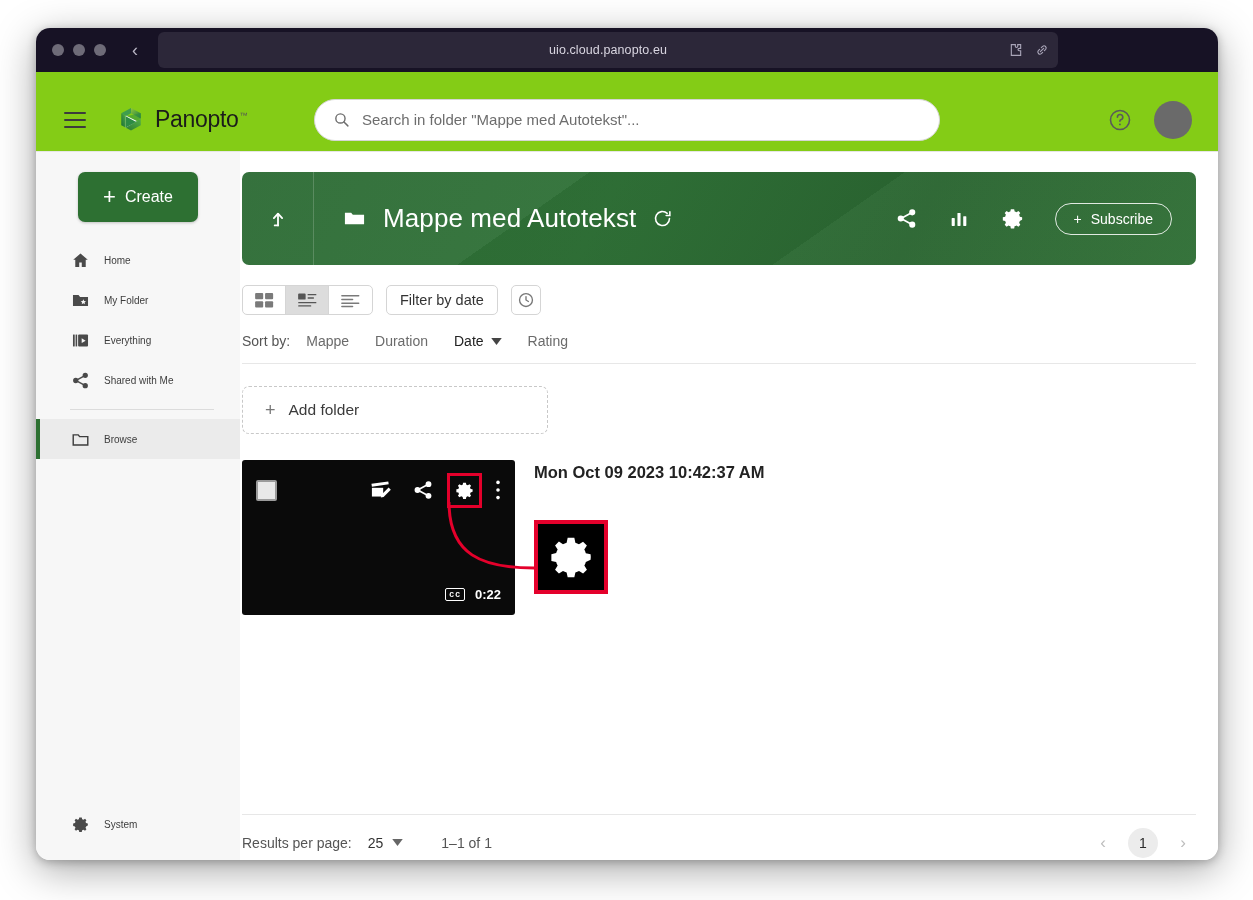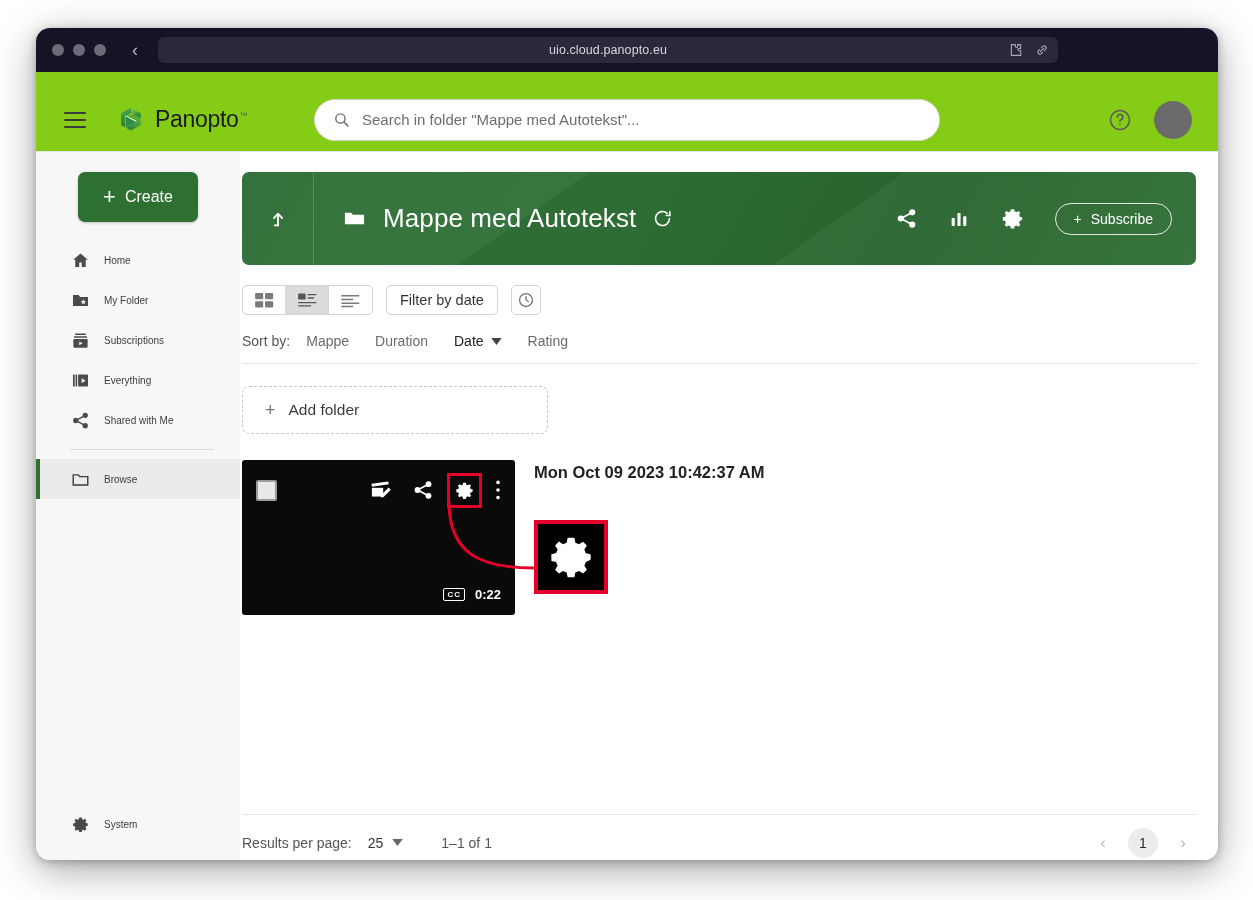--- a/index.html
+++ b/index.html
@@ -35,21 +35,21 @@
     margin-left: 20px;
     color: #b9b6c4;
     font-size: 18px;
     line-height: 1;
     width: 18px; text-align: center;
     cursor: default;
   }
   .urlbar {
     margin-left: 14px;
     flex: 1;
-    height: 26px;
+    height: 36px;
     background: #2c2739;
     border-radius: 6px;
     display: flex;
     align-items: center;
     justify-content: center;
     position: relative;
     max-width: 900px;
   }
   .url-text {
     color: #d9d6e1;
@@ -314,21 +314,21 @@
     color: #fff; font-size: 13px; font-weight: 700;
   }
   .cc-badge {
     border: 1.5px solid #fff;
     border-radius: 2px;
     padding: 0 3px;
     font-size: 8px;
     line-height: 11px;
     letter-spacing: 1px;
     height: 13px;
-    display: flex; align-items: center;
+    display: flex; align-items: center; font-family: Liberation Mono, monospace;
   }
   .video-title {
     margin-left: 19px;
     margin-top: 3px;
     font-size: 16.5px;
     font-weight: 700;
     color: #222;
   }
 
   
@@ -474,31 +474,20 @@
         <div class="navitem">
           <span class="ico">
             <svg width="19" height="19" viewBox="0 0 24 24" fill="#4a4a4a">
               <path d="M2.5 5.2h7l2 2.3h10v11.3h-19z"></path>
               <path d="M15.6 10.4l1 2.1 2.3.3-1.7 1.6.4 2.3-2-1.1-2 1.1.4-2.3-1.7-1.6 2.3-.3z" fill="#f7f7f7"></path>
             </svg>
           </span>
           <span>My Folder</span>
         </div>
 
-        <div class="navitem">
-          <span class="ico">
-            <svg width="19" height="19" viewBox="0 0 24 24" fill="#4a4a4a">
-              <rect x="5" y="3" width="14" height="2" rx="1"></rect>
-              <rect x="3.5" y="6.5" width="17" height="2" rx="1"></rect>
-              <rect x="3" y="10" width="18" height="11" rx="1.6"></rect>
-              <path d="M10.4 13.2l4.4 2.4-4.4 2.4z" fill="#f7f7f7"></path>
-            </svg>
-          </span>
-          <span>Subscriptions</span>
-        </div>
 
         <div class="navitem">
           <span class="ico">
             <svg width="19" height="19" viewBox="0 0 24 24" fill="#4a4a4a">
               <rect x="2.5" y="4.5" width="2.2" height="15"></rect>
               <rect x="5.8" y="4.5" width="2" height="15"></rect>
               <rect x="9" y="4.5" width="12.5" height="15" rx="1.2"></rect>
               <path d="M13.5 9.2l5 3-5 3z" fill="#f7f7f7"></path>
             </svg>
           </span>

